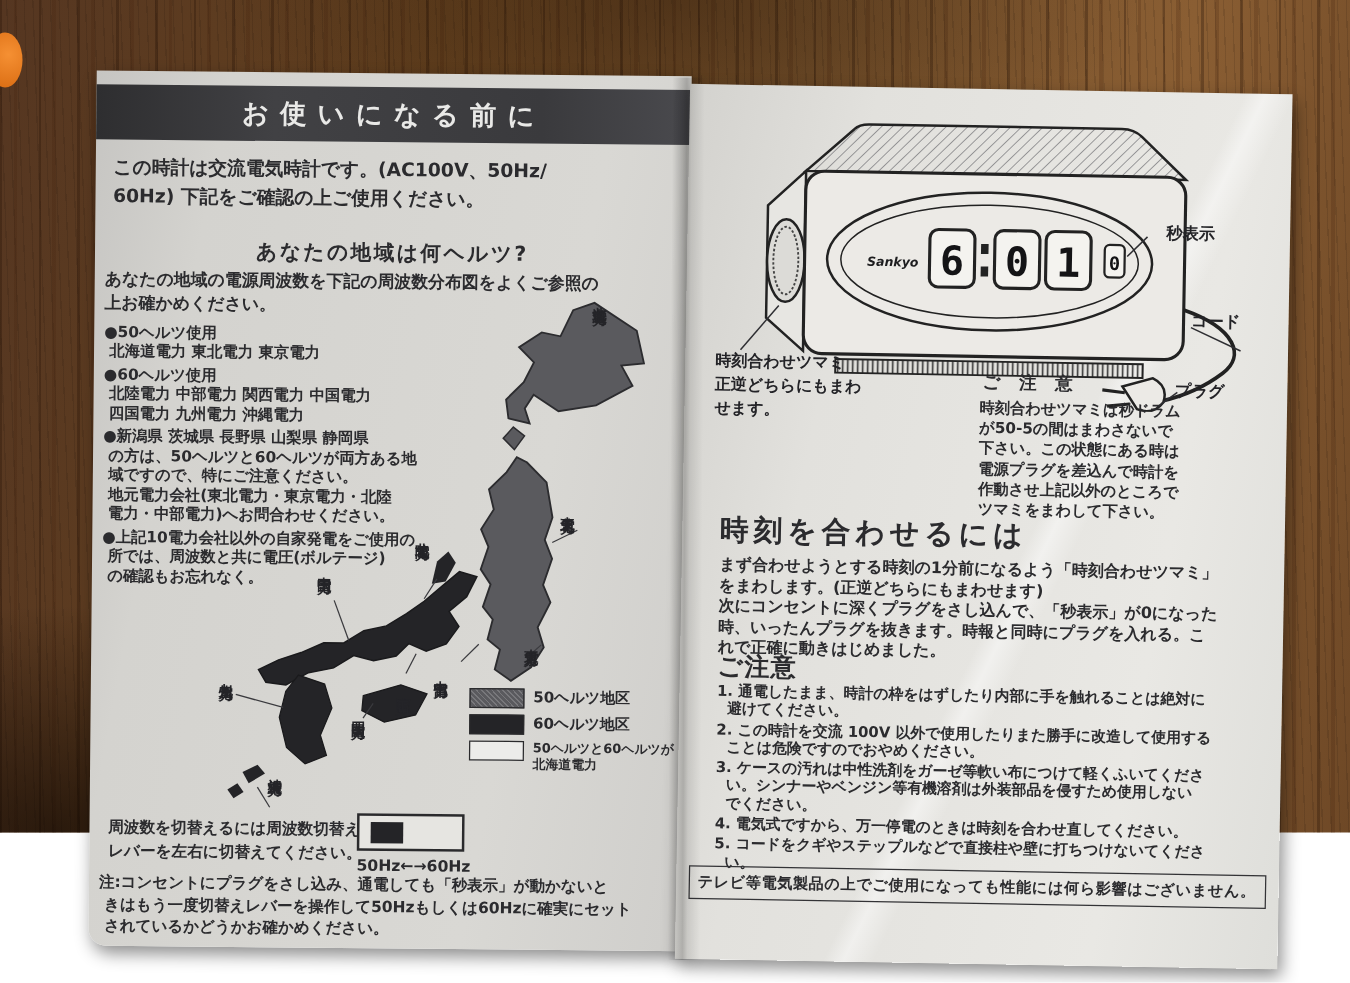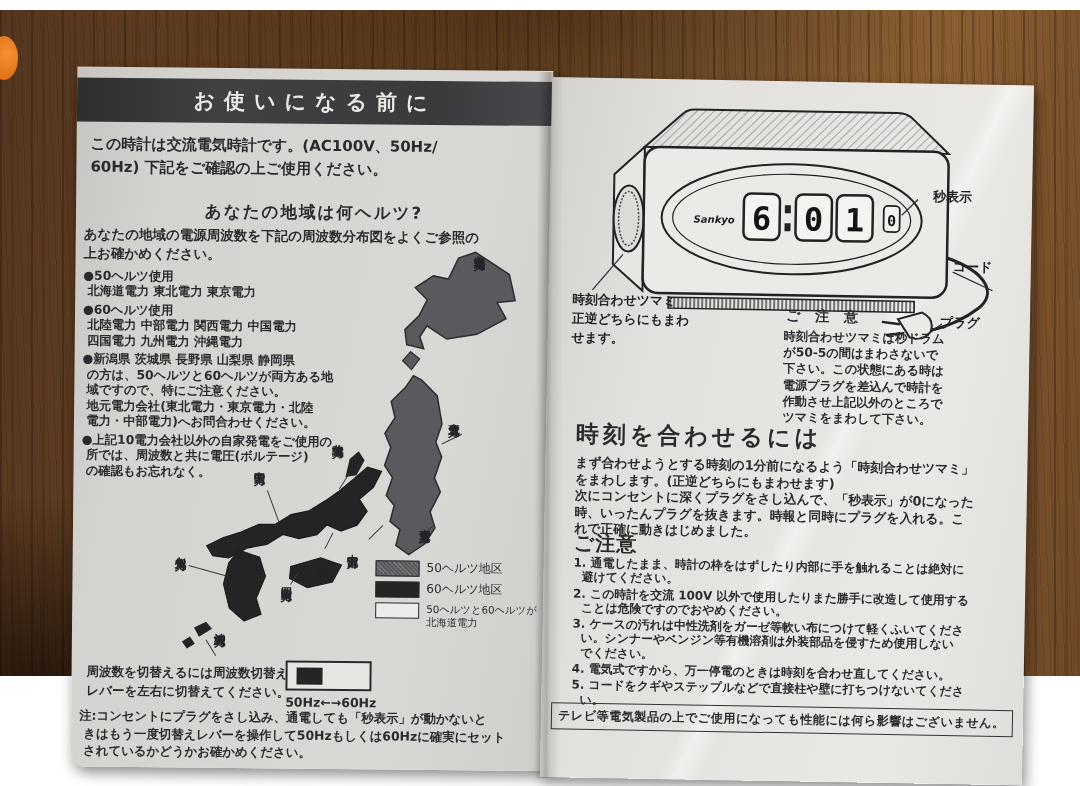--- a/index.html
+++ b/index.html
@@ -8,21 +8,20 @@
 
   
   .scene {
     position:relative; width:1080px; height:666px;
     background:
       radial-gradient(ellipse 420px 260px at 4% 100%, rgba(10,4,0,.62), transparent 70%),
       radial-gradient(ellipse 500px 200px at 50% 0%, rgba(25,10,2,.35), transparent 75%),
       repeating-linear-gradient(90deg, rgba(38,18,6,.32) 0 2px, transparent 2px 11px, rgba(66,32,12,.22) 11px 14px, transparent 14px 31px),
       repeating-linear-gradient(88deg, rgba(20,10,4,.12) 0 1px, transparent 1px 7px),
       linear-gradient(100deg, #553621 0%, #65421f 30%, #74502a 55%, #8a5e33 80%, #6e4826 100%);
-    margin-top: 10px;
   }
   .orange-object {
     position:absolute; left:-10px; top:26px; width:28px; height:44px;
     background:radial-gradient(circle at 60% 40%, #f59033, #d96a10);
     border-radius:50%;
   }
 
   
   .leaflet { position:absolute; left:74px; top:56px; width:956px; height:716px; transform:rotate(.3deg); }
   .page {
@@ -66,21 +65,21 @@
   .map-label {
     position:absolute; writing-mode:vertical-rl; text-orientation:upright;
     font-size:11.5px; font-weight:700; letter-spacing:1px; color:#242428;
   }
   .legend { position:absolute; left:303px; top:491px; width:165px; }
   .legend-row { display:flex; align-items:flex-start; margin-bottom:5px; }
   .legend-sw { width:44px; height:16px; border:1.5px solid #2a2a2c; margin-right:7px; flex:none; }
   .sw-0 { background:#5a5a5e; background-image:repeating-linear-gradient(45deg, rgba(255,255,255,.18) 0 1px, transparent 1px 3px); }
   .sw-1 { background:#242427; }
   .sw-2 { background:#ececea; }
-  .legend-label { font-size:12px; font-weight:400; line-height:1.25; white-space:pre-line; }
+  .legend-label { font-size:12px; font-weight:700; line-height:1.25; white-space:pre-line; }
   .legend-row:nth-child(3) .legend-label { font-size:10.3px; }
 
   .switch-note { left:15px; top:596px; width:210px; font-size:12.5px; font-weight:600; line-height:1.5; }
   .switch-box { left:214px; top:592px; width:86px; height:30px; border:2px solid #2a2a2c; background:#e6e5e1; display:flex; align-items:center; }
   .switch-knob { width:26px; height:17px; background:#242427; margin-left:9px; }
   .switch-label { left:212px; top:626px; width:95px; text-align:center; font-size:12.5px; font-weight:700; }
   .footnote { left:8px; top:640px; width:462px; font-size:12.4px; font-weight:600; line-height:1.42; }
 
   
   .clock-area { position:absolute; left:16px; top:16px; width:464px; height:240px; }

